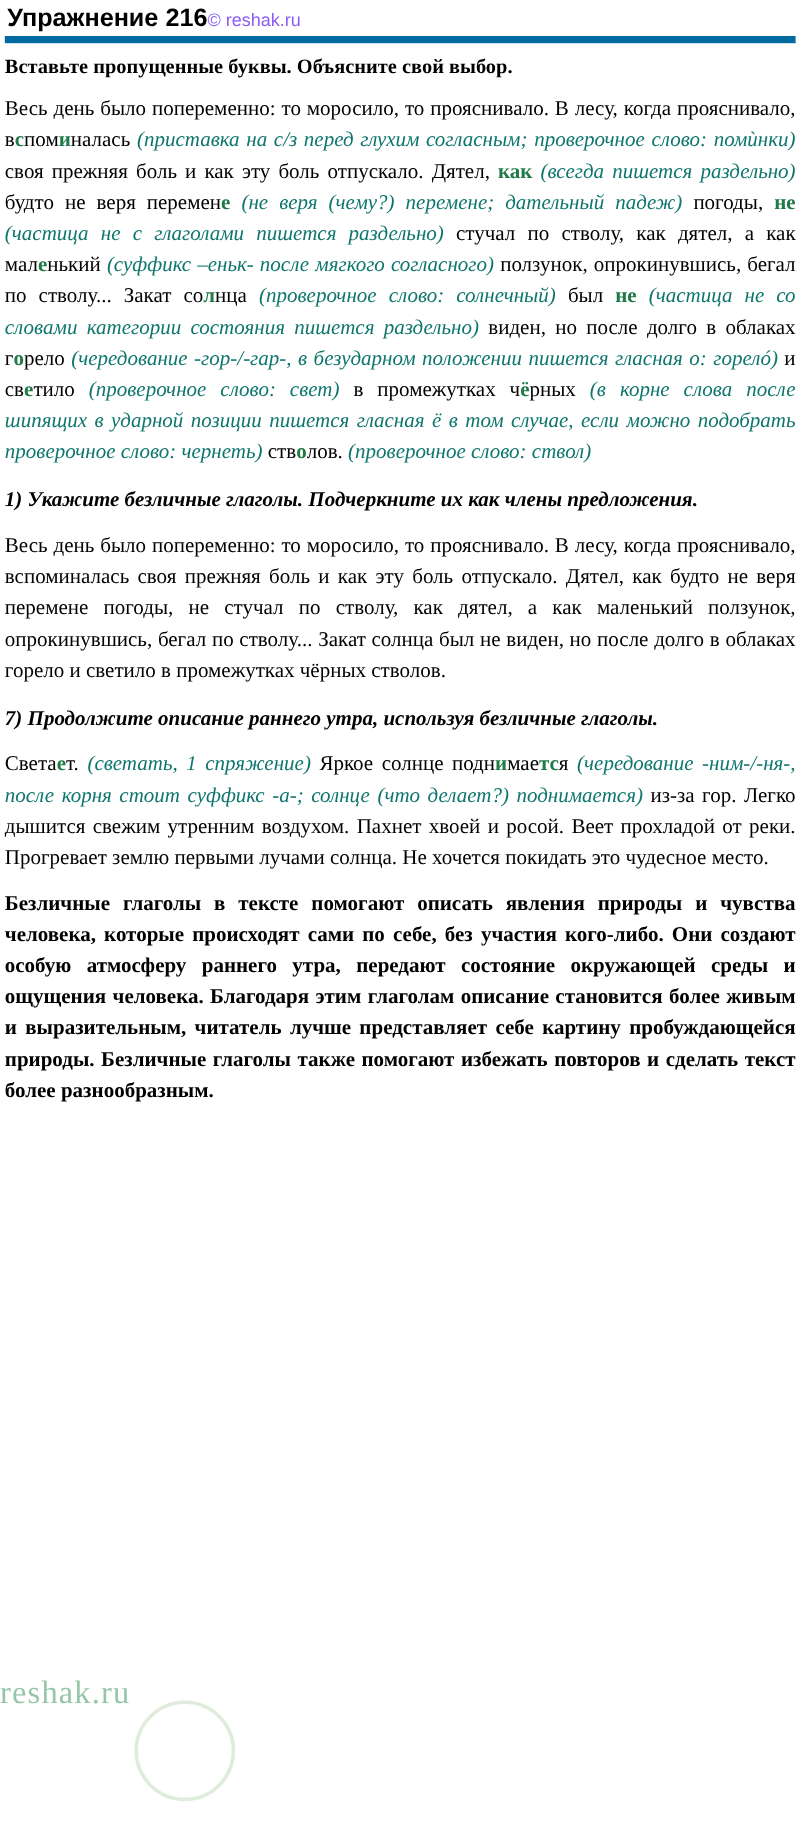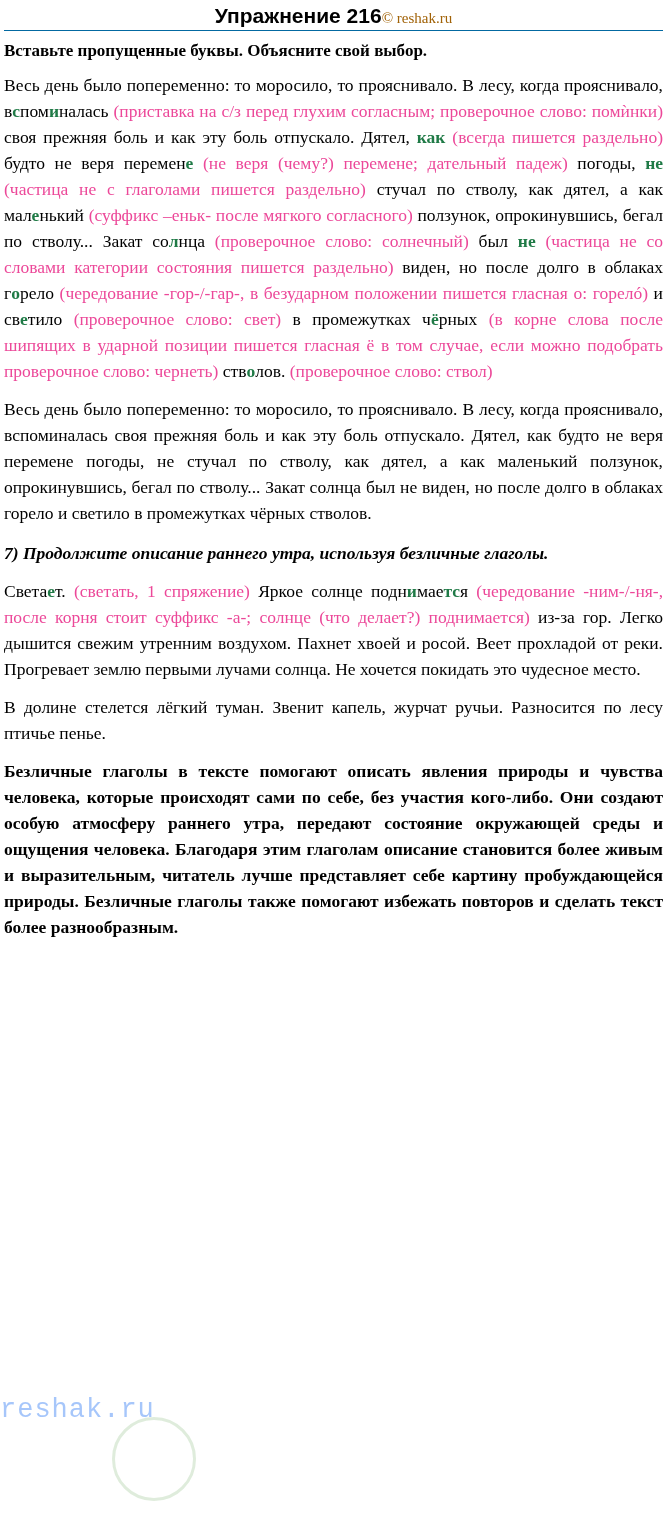--- a/index.html
+++ b/index.html
@@ -18,34 +18,34 @@
   .page {
     width: 667px;
     padding: 0 4px 10px 4px;
     box-sizing: border-box;
     position: relative;
     z-index: 2;
   }
   .header {
     display: flex;
     align-items: baseline;
-    justify-content: center;
+    justify-content: flex-start;
     padding: 4px 2px 2px 2px;
-    border-bottom: 1px solid #0369a1;
+    border-bottom: 6px solid #0369a1;
   }
   .header-title {
     font-family: "Liberation Sans", sans-serif;
     font-weight: bold;
     font-size: 21px;
     line-height: 24px;
   }
   .header-brand {
-    font-family: Liberation Serif, serif;
+    font-family: Liberation Sans, sans-serif;
     font-size: 15px;
-    color: #a16207;
+    color: #8b5cf6;
   }
   .task-line {
     font-weight: bold;
     font-size: 17px;
     line-height: 22px;
     margin: 9px 0 10px 0;
   }
   p.body {
     font-size: 17.5px;
     line-height: 26px;
@@ -55,42 +55,43 @@
   p.body.lastpara { margin-bottom: 6px; font-weight: bold; }
   .q {
     font-style: italic;
     font-weight: bold;
     font-size: 17.5px;
     line-height: 26px;
     text-align: justify;
     margin: 14px 0 12px 0;
   }
   .hint {
-    color: #ec4899;
+    color: #0f766e;
+    font-style: italic;
   }
   .ins {
     color: #1f7a46;
     font-weight: bold;
   }
   .u {
   }
   .wm {
     position: absolute;
     left: 0;
     top: 1395px;
     width: 230px;
     height: 120px;
     z-index: 1;
     pointer-events: none;
     opacity: .45;
   }
   .wm-text {
-    font-family: Liberation Mono, monospace;
+    font-family: Liberation Serif, serif;
     font-size: 27px;
-    color: #3b82f6;
+    color: #15803d;
     letter-spacing: 1px;
     text-align: center;
   }
   .wm-circle {
     position: absolute;
     left: 112px;
     top: 22px;
     width: 78px;
     height: 78px;
     border: 3px solid #b9d7b2;
@@ -109,26 +110,26 @@
 
   <div class="header">
     <div class="header-title">Упражнение 216</div>
     <div class="header-brand">© reshak.ru</div>
   </div>
 
   <div class="task-line">Вставьте пропущенные буквы. Объясните свой выбор.</div>
 
   <p class="body"><span>Весь день было попеременно: то моросило, то проясни­вало. В лесу, когда прояснивало, в</span><span class="ins">с</span><span>пом</span><span class="ins">и</span><span>налась </span><span class="hint">(приставка на с/з перед глухим согласным; проверочное слово: помѝнки)</span><span> своя прежняя боль и как эту боль отпускало. Дятел, </span><span class="ins">как</span> <span class="hint">(всегда пишется раздельно)</span><span> будто не веря перемен</span><span class="ins">е</span> <span class="hint">(не веря (чему?) перемене; дательный падеж)</span><span> погоды, </span><span class="ins">не</span> <span class="hint">(частица не с глаголами пишется раздельно)</span><span> стучал по стволу, как дятел, а как мал</span><span class="ins">е</span><span>нький </span><span class="hint">(суффикс –еньк- после мягкого согласного)</span><span> ползунок, опрокинувшись, бегал по стволу... Закат со</span><span class="ins">л</span><span>нца </span><span class="hint">(проверочное слово: солнечный)</span><span> был </span><span class="ins">не</span> <span class="hint">(частица не со словами категории состояния пишется раздельно)</span><span> виден, но после долго в облаках г</span><span class="ins">о</span><span>рело </span><span class="hint">(чередование -гор-/-гар-, в безударном положении пишется гласная о: горелó)</span><span> и св</span><span class="ins">е</span><span>тило </span><span class="hint">(проверочное слово: свет)</span><span> в промежутках ч</span><span class="ins">ё</span><span>рных </span><span class="hint">(в корне слова после шипящих в ударной позиции пишется гласная ё в том случае, если можно подобрать проверочное слово: чернеть)</span><span> ств</span><span class="ins">о</span><span>лов. </span><span class="hint">(проверочное слово: ствол)</span></p>
 
+  <p class="q">1) Укажите безличные глаголы. Подчеркните их как члены предложения.</p>
 
   <p class="body"><span>Весь день было попеременно: то </span><span class="u">моросило</span><span>, то </span><span class="u">прояснивало</span><span>. В лесу, когда </span><span class="u">прояснивало</span><span>, вспоминалась своя прежняя боль и как эту боль </span><span class="u">отпускало</span><span>. Дятел, как будто не веря перемене погоды, не стучал по стволу, как дятел, а как маленький ползунок, опрокинувшись, бегал по стволу... Закат солнца был не виден, но после долго в облаках </span><span class="u">горело</span><span> и </span><span class="u">светило</span><span> в промежутках чёрных стволов.</span></p>
 
   <p class="q">7) Продолжите описание раннего утра, используя безличные глаголы.</p>
 
   <p class="body"><span>Света</span><span class="ins">е</span><span>т. </span><span class="hint">(светать, 1 спряжение)</span><span> Яркое солнце подн</span><span class="ins">и</span><span>мае</span><span class="ins">тс</span><span>я </span><span class="hint">(чередование -ним-/-ня-, после корня стоит суффикс -а-; солнце (что делает?) поднимается)</span><span> из-за гор. Легко дышится свежим утренним воздухом. Пахнет хвоей и росой. Веет прохладой от реки. Прогревает землю первыми лучами солнца. Не хочется покидать это чудесное место.</span></p>
 
-  <p class="body">В долине стелется лёгкий туман. Звенит капель, журчат ручьи. Разносится по лесу птичье пенье.</p>
 
 
 
   <p class="body lastpara">Безличные глаголы в тексте помогают описать явления природы и чувства человека, которые происходят сами по себе, без участия кого-либо. Они создают особую атмосферу раннего утра, передают состояние окружающей среды и ощущения человека. Благодаря этим глаголам описание становится более живым и выразительным, читатель лучше представляет себе картину пробуждающейся природы. Безличные глаголы также помогают избежать повторов и сделать текст более разнообразным.</p>
 
 </div>
 
 </body></html>

